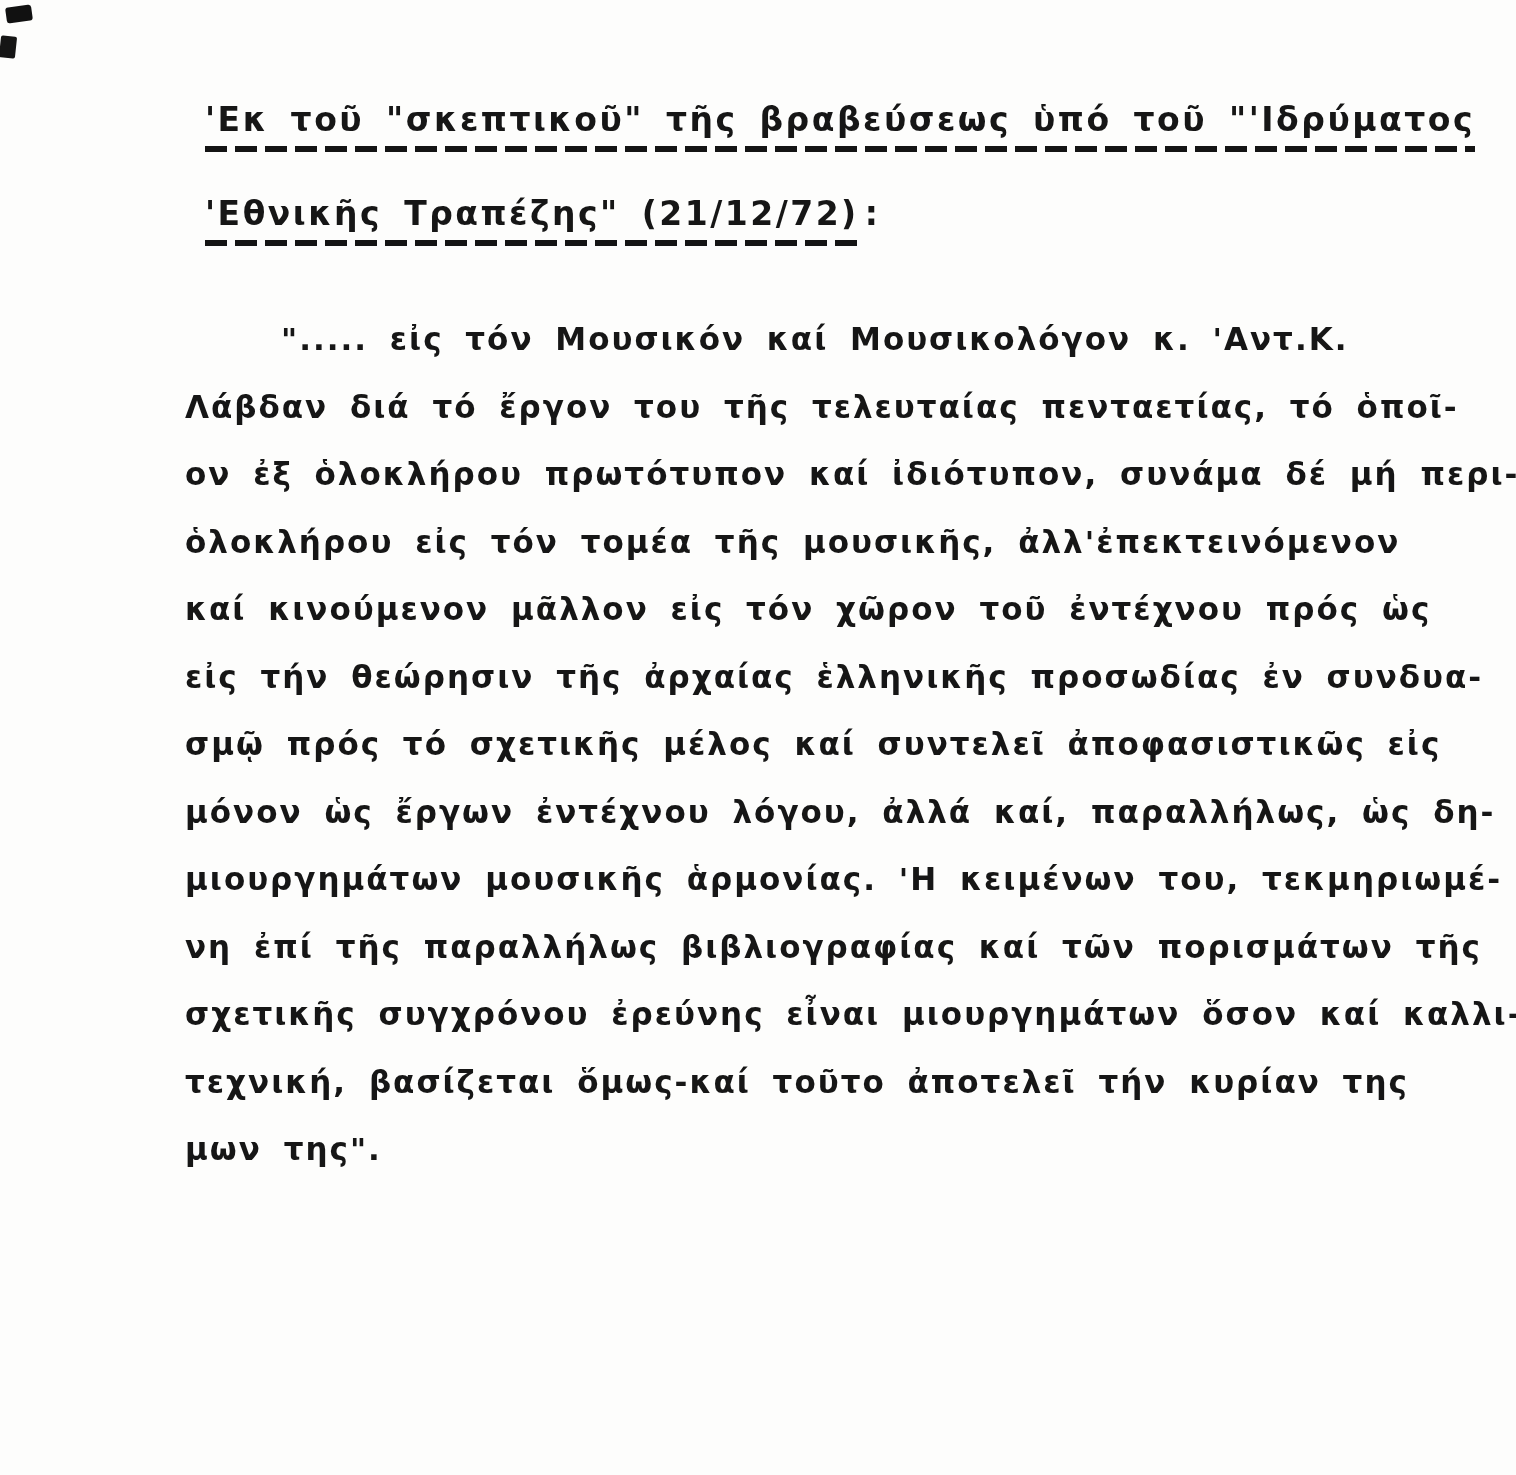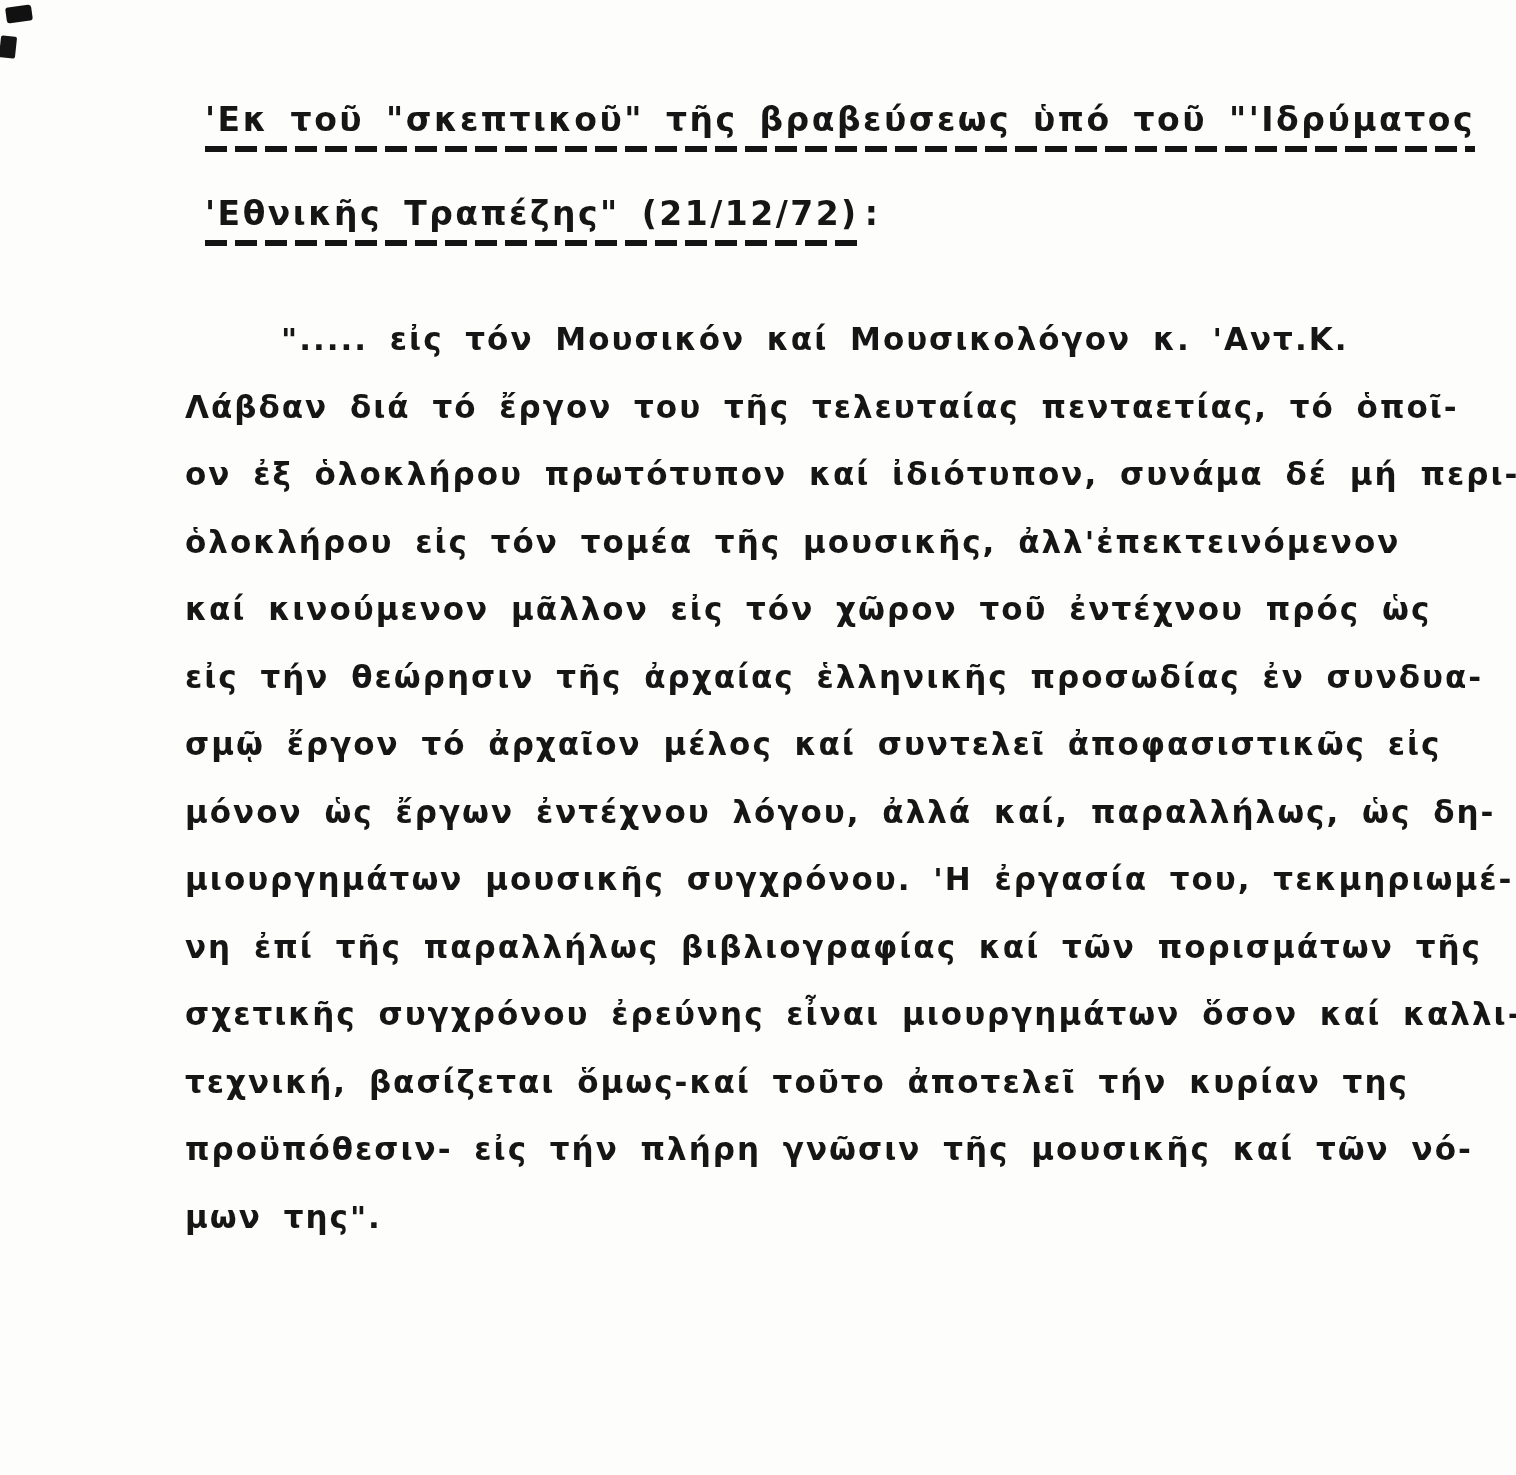--- a/index.html
+++ b/index.html
@@ -100,23 +100,22 @@
     </div>
   </div>
 
   <div class="body-text">
     <div class="body-line indent">"..... εἰς τόν Μουσικόν καί Μουσικολόγον κ. 'Αντ.Κ.</div>
     <div class="body-line">Λάβδαν διά τό ἔργον του τῆς τελευταίας πενταετίας, τό ὁποῖ-</div>
     <div class="body-line">ον ἐξ ὁλοκλήρου πρωτότυπον καί ἰδιότυπον, συνάμα δέ μή περι-</div>
     <div class="body-line">ὁλοκλήρου εἰς τόν τομέα τῆς μουσικῆς, ἀλλ'ἐπεκτεινόμενον</div>
     <div class="body-line">καί κινούμενον μᾶλλον εἰς τόν χῶρον τοῦ ἐντέχνου πρός ὡς</div>
     <div class="body-line">εἰς τήν θεώρησιν τῆς ἀρχαίας ἑλληνικῆς προσωδίας ἐν συνδυα-</div>
-    <div class="body-line">σμῷ ἔργον τό ἀρχαῖον μέλος καί συντελεῖ ἀποφασιστικῶς εἰς</div>
+    <div class="body-line">σμῷ πρός τό σχετικῆς μέλος καί συντελεῖ ἀποφασιστικῶς εἰς</div>
     <div class="body-line">μόνον ὡς ἔργων ἐντέχνου λόγου, ἀλλά καί, παραλλήλως, ὡς δη-</div>
-    <div class="body-line">μιουργημάτων μουσικῆς συγχρόνου. 'Η ἐργασία του, τεκμηριωμέ-</div>
+    <div class="body-line">μιουργημάτων μουσικῆς ἁρμονίας. 'Η κειμένων του, τεκμηριωμέ-</div>
     <div class="body-line">νη ἐπί τῆς παραλλήλως βιβλιογραφίας καί τῶν πορισμάτων τῆς</div>
     <div class="body-line">σχετικῆς συγχρόνου ἐρεύνης εἶναι μιουργημάτων ὅσον καί καλλι-</div>
     <div class="body-line">τεχνική, βασίζεται ὅμως-καί τοῦτο ἀποτελεῖ τήν κυρίαν της</div>
-    <div class="body-line">προϋπόθεσιν- εἰς τήν πλήρη γνῶσιν τῆς μουσικῆς καί τῶν νό-</div>
     <div class="body-line">μων της".</div>
   </div>
 
 </div>
 
 </body></html>

